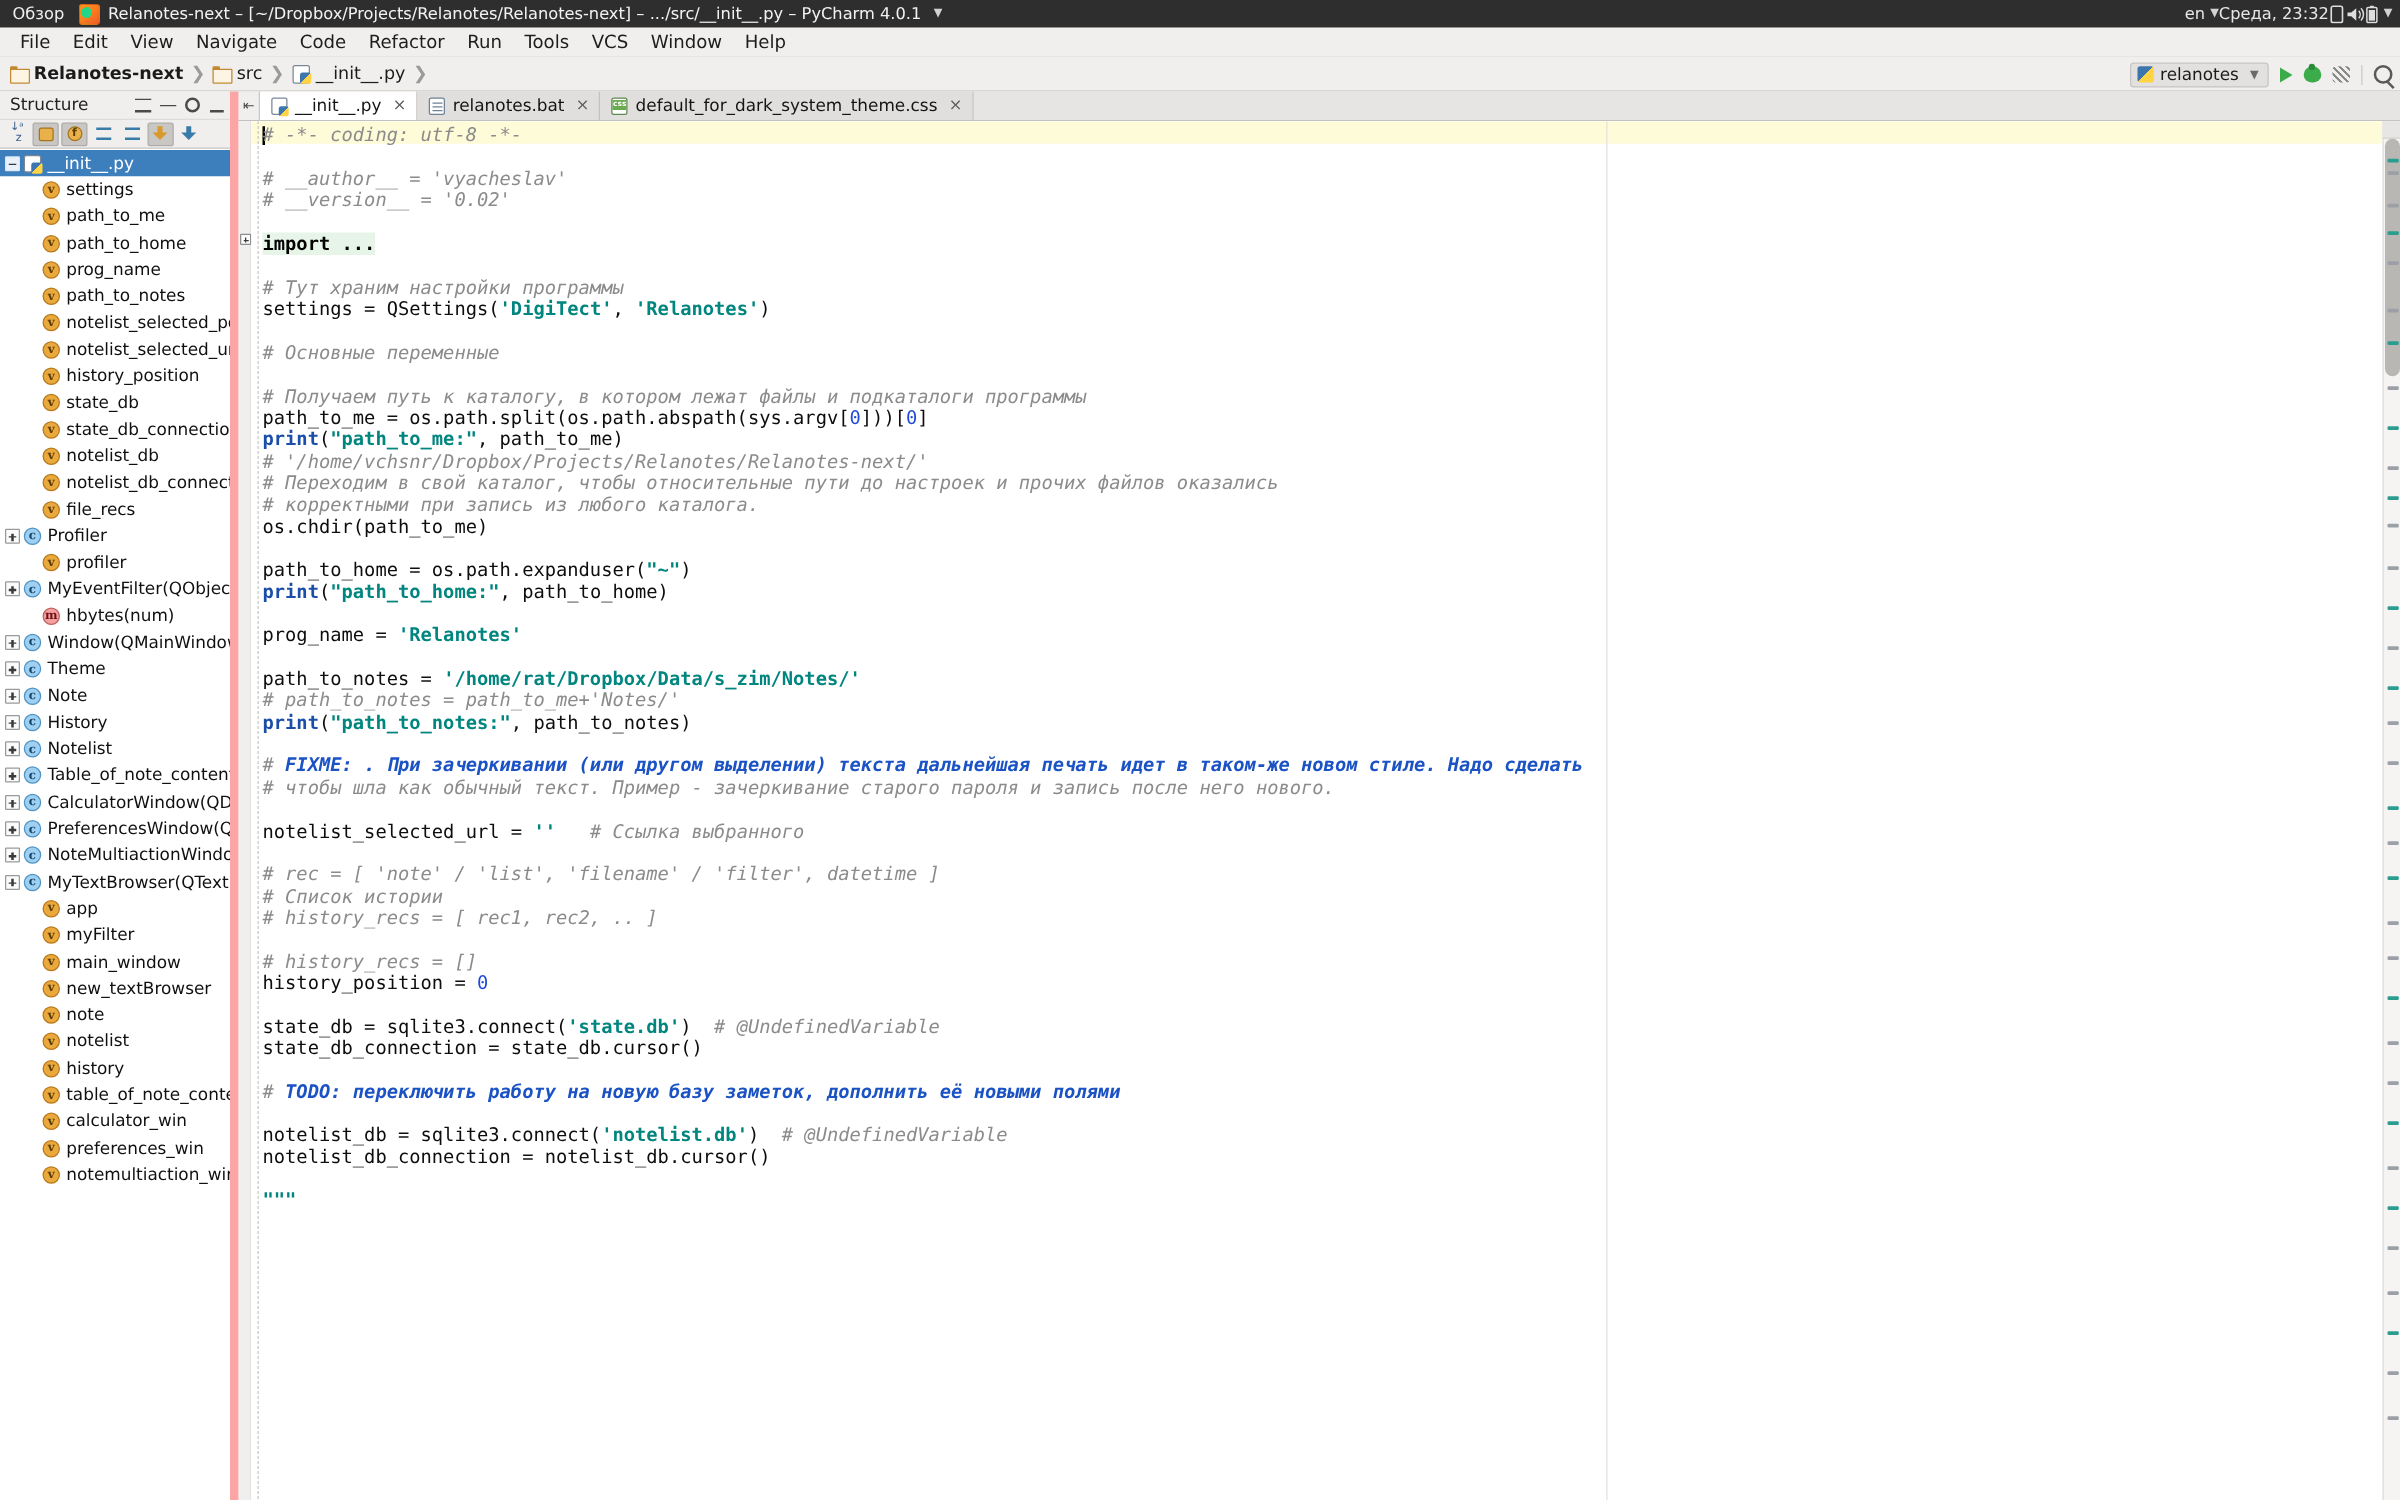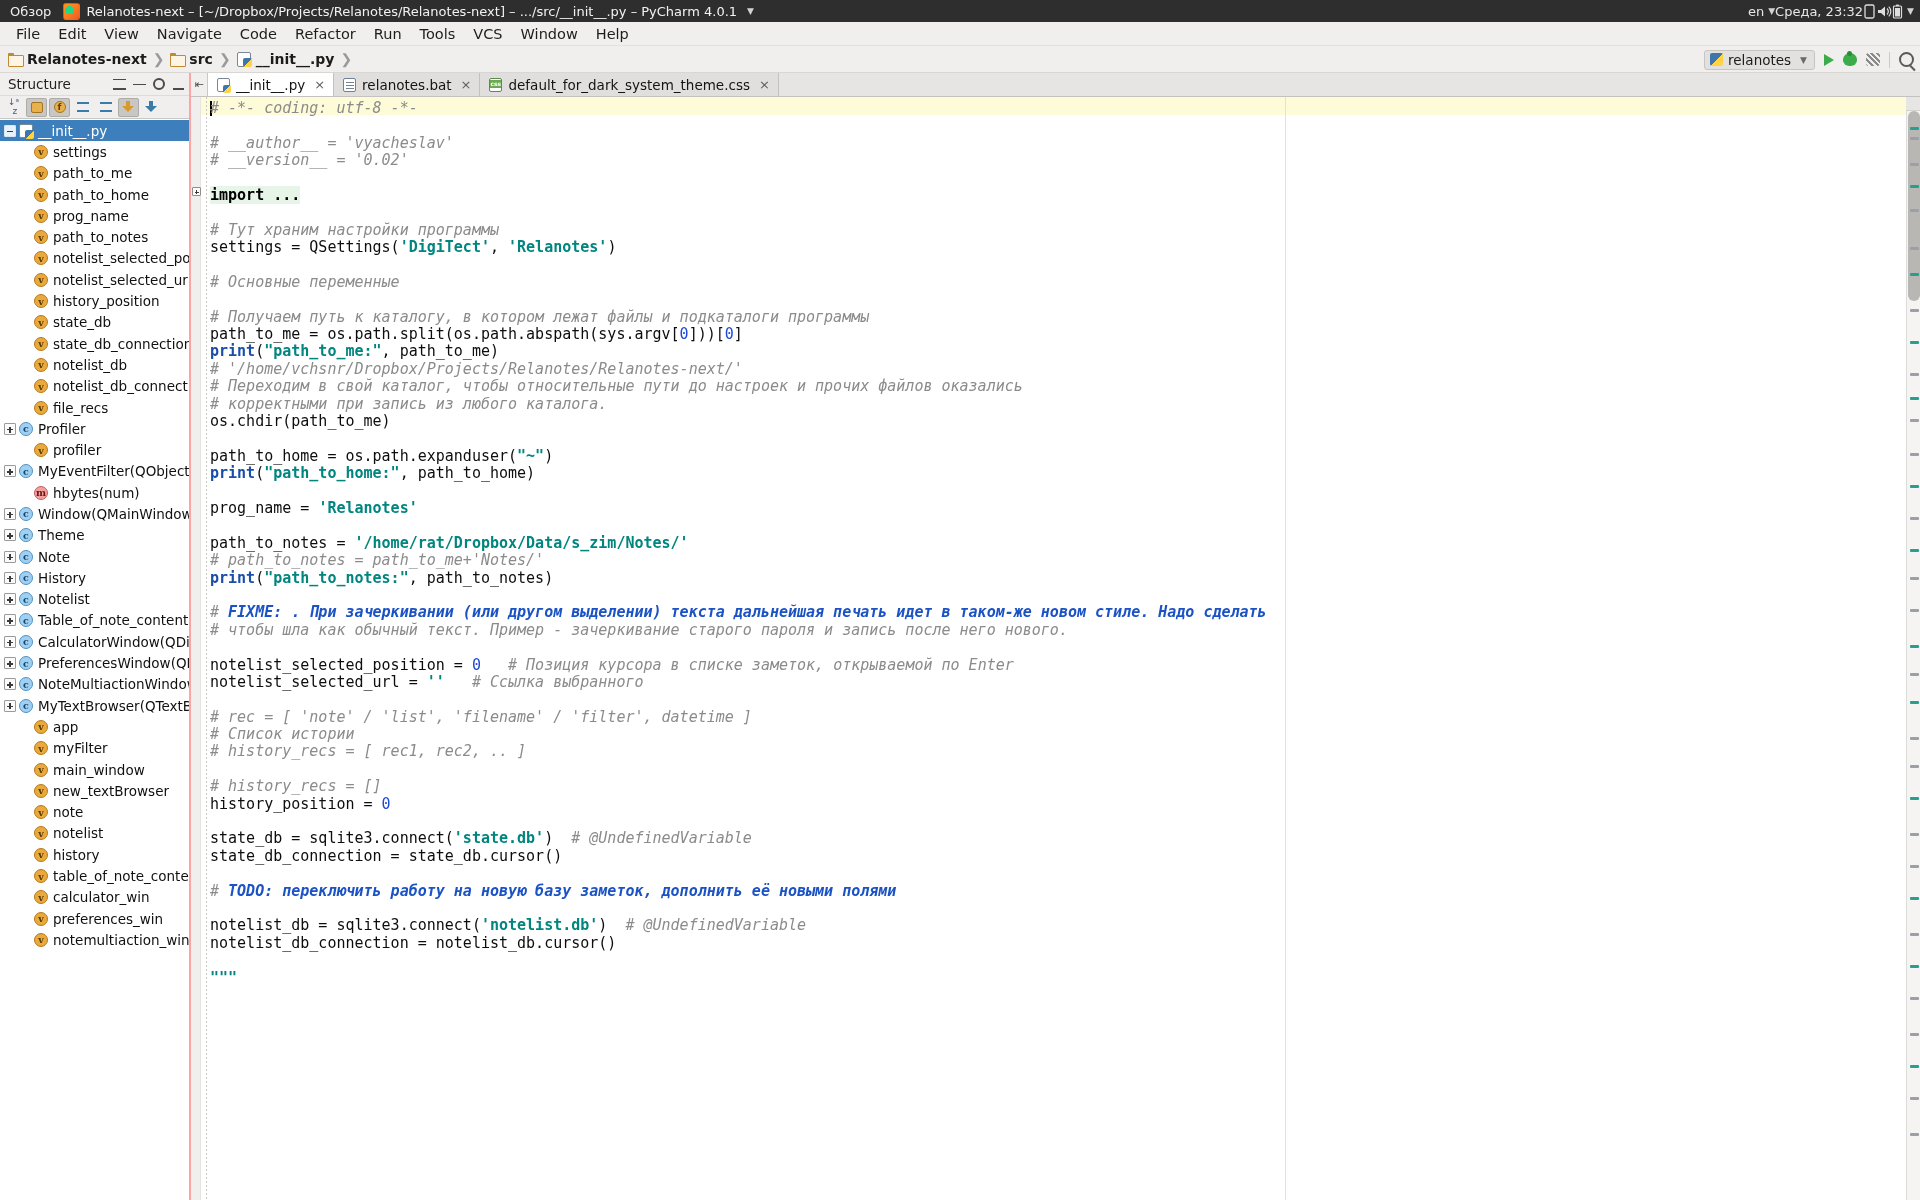--- a/index.html
+++ b/index.html
@@ -52,21 +52,21 @@
 
   
   #navbar {
     height: 27px; width: 1920px; background: #f0efee;
     border-bottom: 1px solid #d9d7d4;
     display: flex; align-items: center; padding-left: 8px;
     font-size: 14px; color: #1b1b1b; position: relative;
   }
   .crumb { display: flex; align-items: center; gap: 5px; }
   .crumb-label { font-weight: 700; }
-  .crumb-label.plain { font-weight: 700; }
+  .crumb-label.plain { font-weight: 400; }
   .crumb-sep { color: #9a9a9a; margin: 0 6px; font-size: 14px; }
   .ico-folder {
     width: 14px; height: 12px; display: inline-block; position: relative;
   }
   .ico-folder::before {
     content: ""; position: absolute; left: 0; top: 2px;
     width: 14px; height: 10px; border: 1.4px solid #c08a33;
     background: #fdf4e3; border-radius: 1px;
   }
   .ico-folder::after {
@@ -123,21 +123,21 @@
     width: 7px; height: 2px; background: #5a5a5a; transform: rotate(45deg);
   }
   .vline { width: 1px; height: 16px; background: #cbc8c5; }
 
   
   #main { display: flex; width: 1920px; height: 1127px; }
 
   
   #structure-panel {
     width: 191px; flex: 0 0 191px; background: #ffffff;
-    border-right: 2px solid #fca5a5;
+    border-right: 7px solid #fca5a5;
     display: flex; flex-direction: column;
   }
   #structure-header {
     height: 23px; background: #f0efee; border-bottom: 1px solid #dedcda;
     display: flex; align-items: center; padding: 0 4px 0 8px;
     font-size: 13.5px; color: #222; justify-content: space-between;
   }
   #structure-header .hdr-icons { display: flex; align-items: center; gap: 7px; }
   .hi { width: 13px; height: 13px; display: inline-block; position: relative; }
   .hi-collapse::before, .hi-collapse::after {
@@ -761,21 +761,20 @@
             <div class="cline">&nbsp;</div>
             <div class="cline"><span class="tok-plain">prog_name = </span><span class="tok-str">'Relanotes'</span></div>
             <div class="cline">&nbsp;</div>
             <div class="cline"><span class="tok-plain">path_to_notes = </span><span class="tok-str">'/home/rat/Dropbox/Data/s_zim/Notes/'</span></div>
             <div class="cline"><span class="tok-comment"># path_to_notes = path_to_me+'Notes/'</span></div>
             <div class="cline"><span class="tok-builtin">print</span><span class="tok-plain">(</span><span class="tok-str">"path_to_notes:"</span><span class="tok-plain">, path_to_notes)</span></div>
             <div class="cline">&nbsp;</div>
             <div class="cline"><span class="tok-comment"># </span><span class="tok-todo">FIXME: . При зачеркивании (или другом выделении) текста дальнейшая печать идет в таком-же новом стиле. Надо сделать</span></div>
             <div class="cline"><span class="tok-comment"># чтобы шла как обычный текст. Пример - зачеркивание старого пароля и запись после него нового.</span></div>
             <div class="cline">&nbsp;</div>
-            <div class="cline"><span class="tok-plain">notelist_selected_position = </span><span class="tok-num">0</span><span class="tok-plain">   </span><span class="tok-comment"># Позиция курсора в списке заметок, открываемой по Enter</span></div>
             <div class="cline"><span class="tok-plain">notelist_selected_url = </span><span class="tok-str">''</span><span class="tok-plain">   </span><span class="tok-comment"># Ссылка выбранного</span></div>
             <div class="cline">&nbsp;</div>
             <div class="cline"><span class="tok-comment"># rec = [ 'note' / 'list', 'filename' / 'filter', datetime ]</span></div>
             <div class="cline"><span class="tok-comment"># Список истории</span></div>
             <div class="cline"><span class="tok-comment"># history_recs = [ rec1, rec2, .. ]</span></div>
             <div class="cline">&nbsp;</div>
             <div class="cline"><span class="tok-comment"># history_recs = []</span></div>
             <div class="cline"><span class="tok-plain">history_position = </span><span class="tok-num">0</span></div>
             <div class="cline">&nbsp;</div>
             <div class="cline"><span class="tok-plain">state_db = sqlite3.connect(</span><span class="tok-str">'state.db'</span><span class="tok-plain">)  </span><span class="tok-comment"># @UndefinedVariable</span></div>

